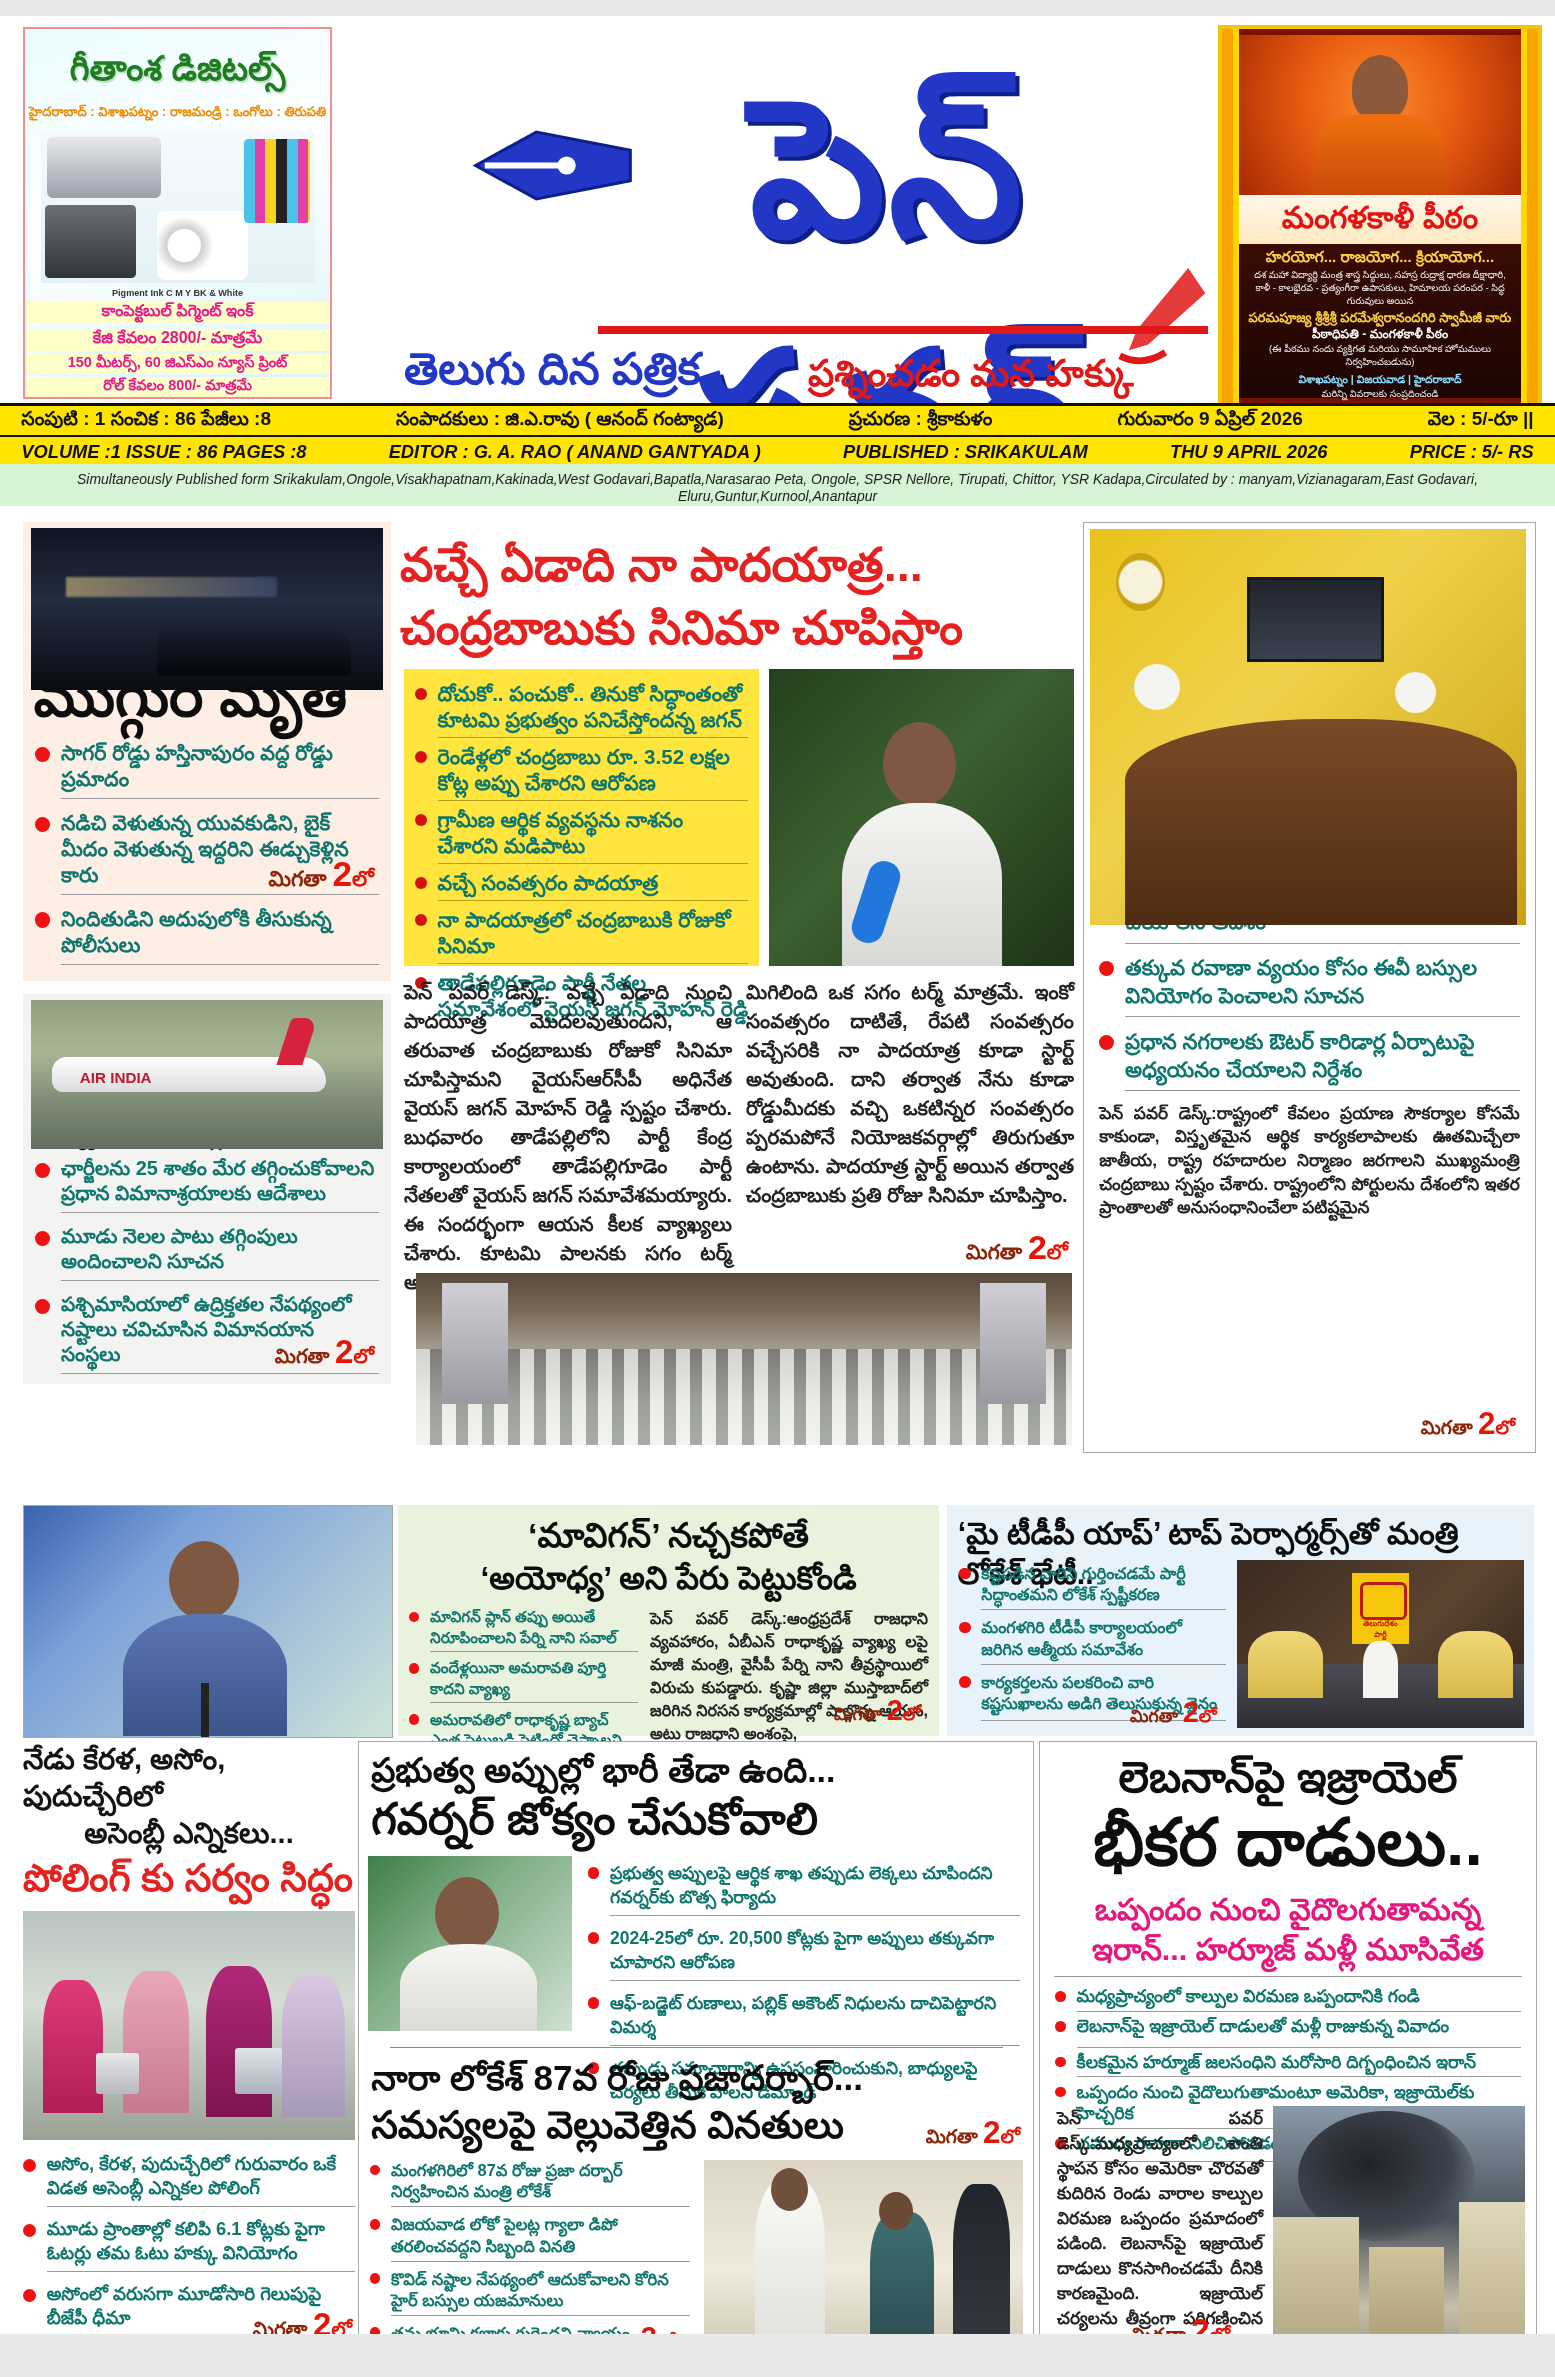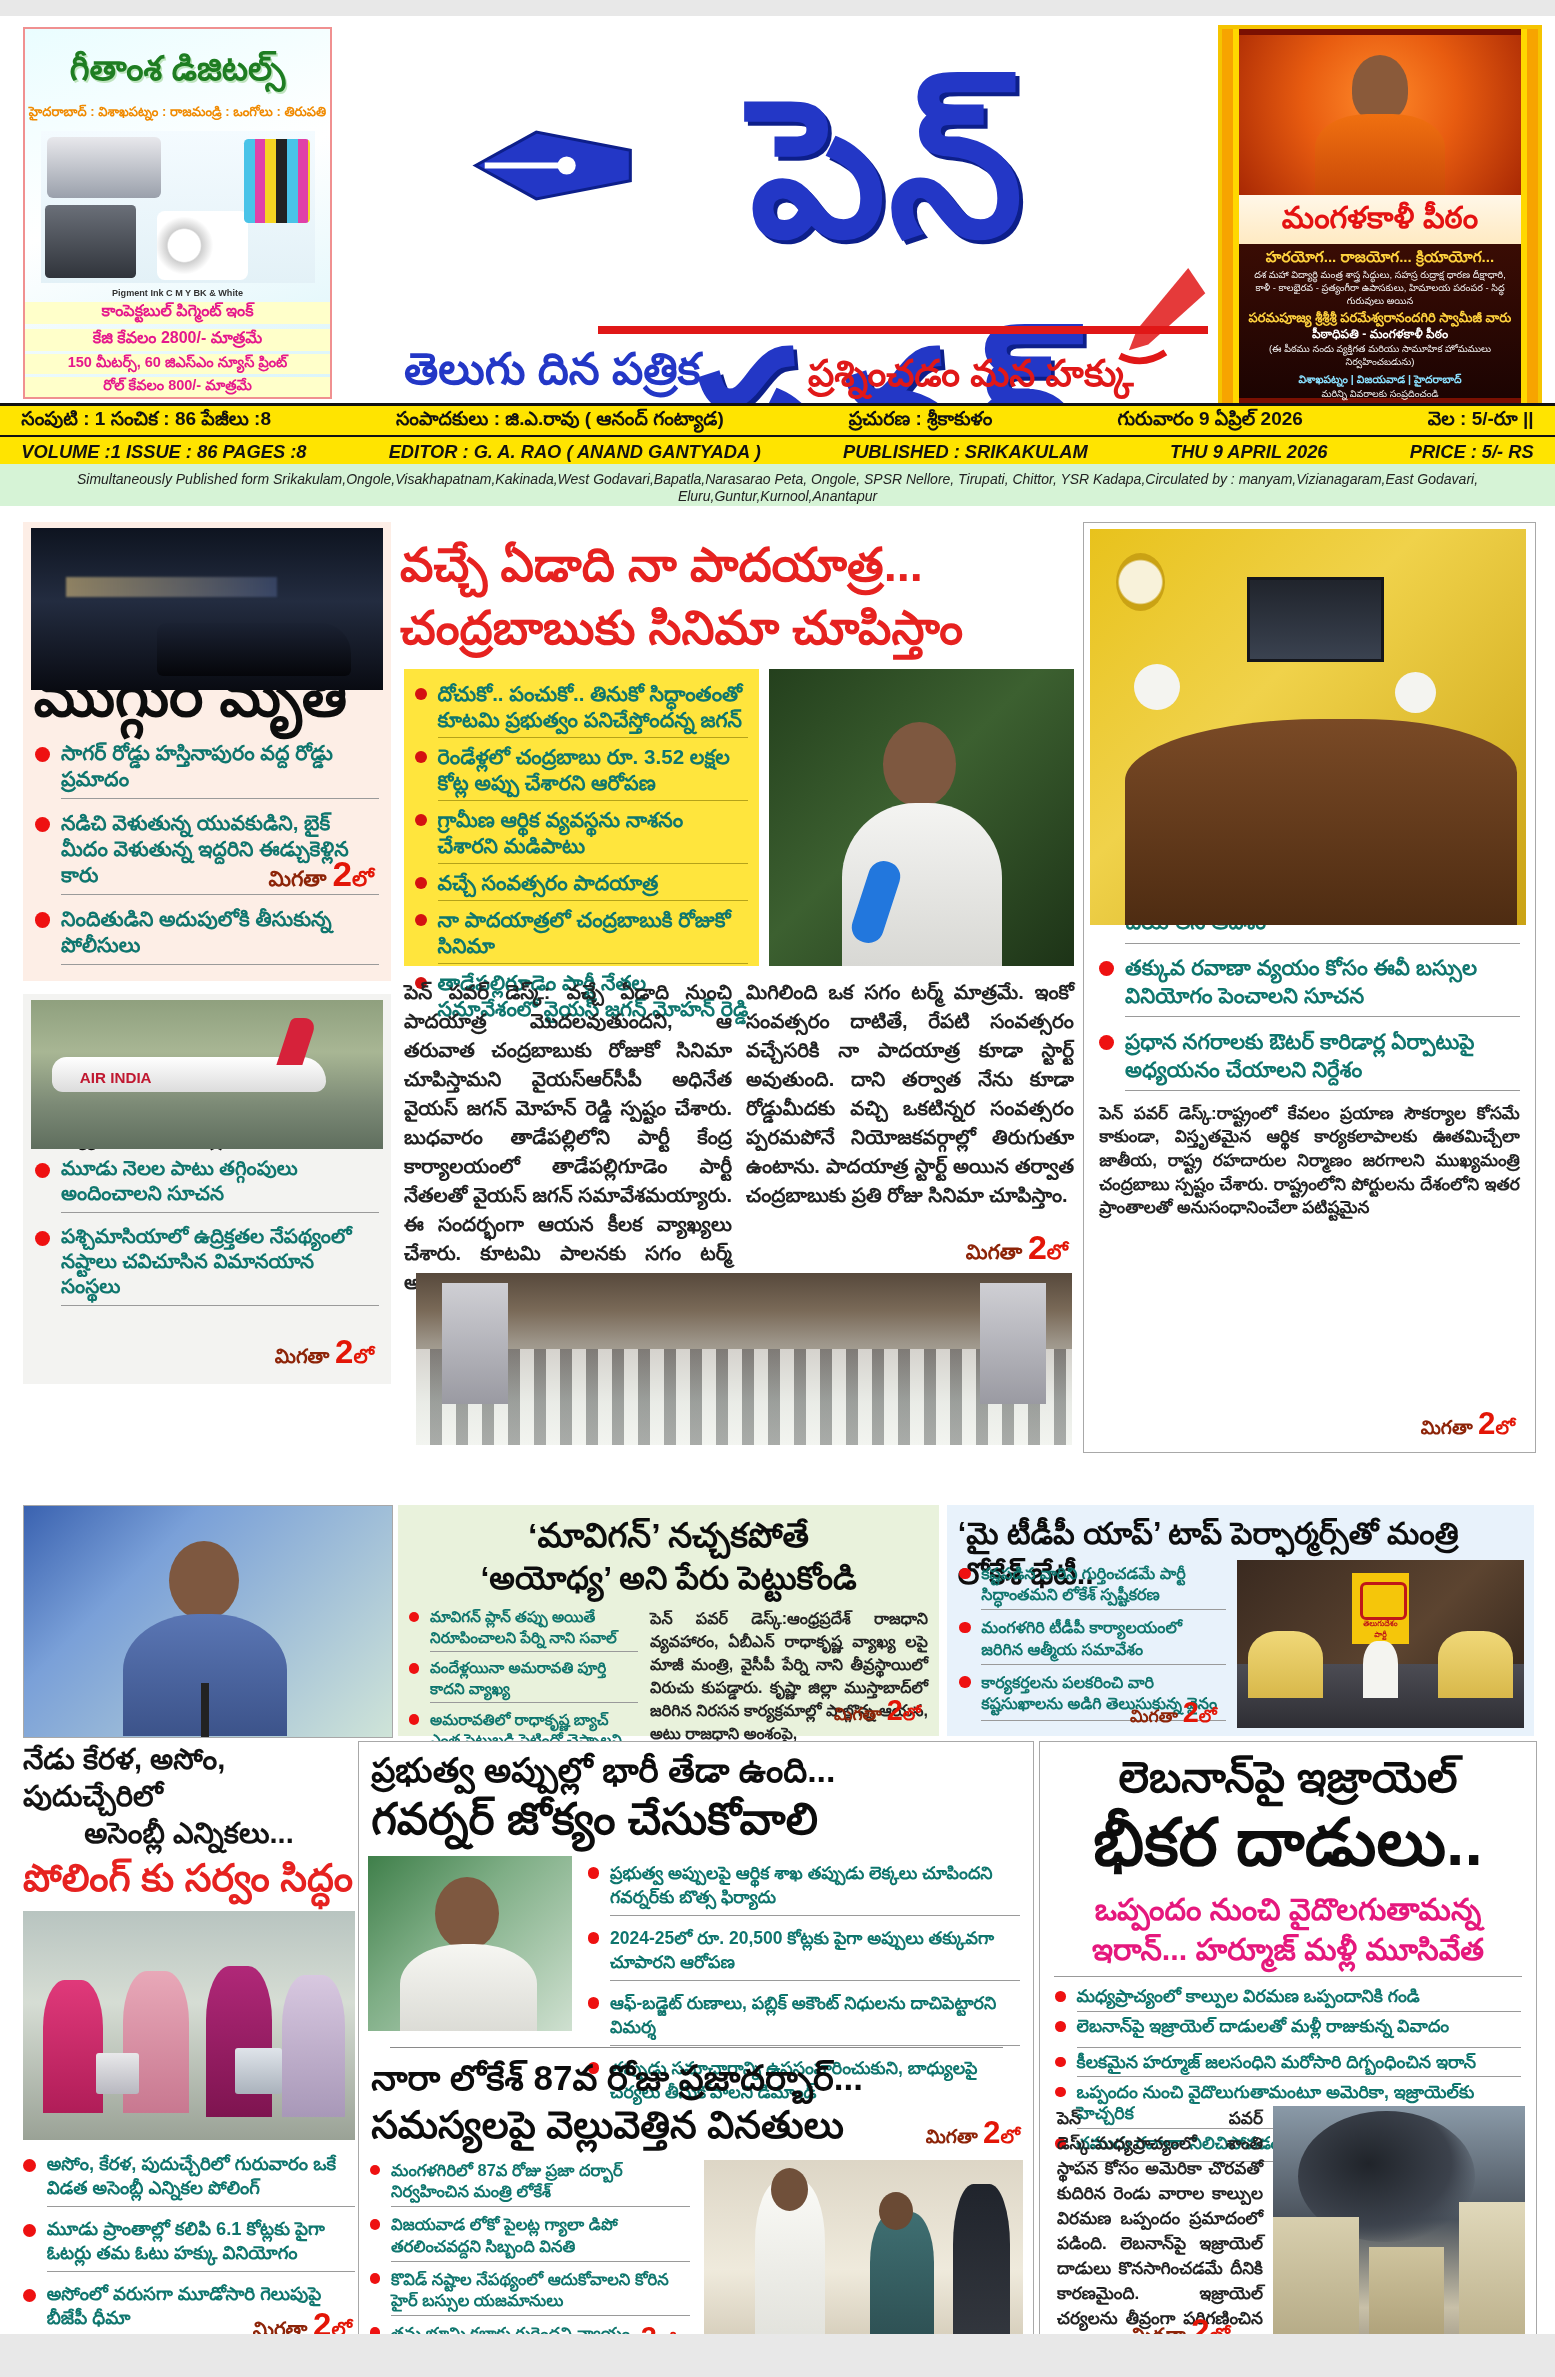--- a/index.html
+++ b/index.html
@@ -176,20 +176,24 @@
     <div class="ph" style="left:7.6px;top:6.1px;width:352px;height:149px;background:linear-gradient(180deg,#8fa07e 0%,#a8b694 35%,#7c8a76 70%,#5f6e5e 100%);">
       <div style="position:absolute;left:6%;top:38%;width:78%;height:35px;background:linear-gradient(180deg,#ffffff,#dcdcdc);border-radius:18.3px 30.5px 13.7px 13.7px;"></div>
       <div style="position:absolute;left:72%;top:12%;width:26px;height:47px;background:#d6223a;border-radius:4.6px 13.7px 0 0;transform:skewX(-18deg);"></div>
       <div style="position:absolute;left:14%;top:46%;font-size:15.2px;font-weight:800;color:#c01830;">AIR INDIA</div>
     </div>
     <div class="bighead" style="margin:10.7px 10.7px 0;font-size:38px;line-height:47px;">విమానాల ల్యాండింగ్, పార్కింగ్</div>
     <div class="bighead" style="margin:0 10.7px 0;font-size:38px;line-height:47px;">ఛార్జీలను తగ్గించుకోండి</div>
     <div style="margin:10.7px 12.2px 0;font-size:20px;line-height:25px;">
       <div class="bullet">
           <span class="dot"></span>
+          <span class="btxt">ఛార్జీలను 25 శాతం మేర తగ్గించుకోవాలని ప్రధాన విమానాశ్రయాలకు ఆదేశాలు</span>
+        </div>
+      <div class="bullet">
+          <span class="dot"></span>
           <span class="btxt">మూడు నెలల పాటు తగ్గింపులు అందించాలని సూచన</span>
         </div>
       <div class="bullet">
           <span class="dot"></span>
           <span class="btxt">పశ్చిమాసియాలో ఉద్రిక్తతల నేపథ్యంలో నష్టాలు చవిచూసిన విమానయాన సంస్థలు</span>
         </div>
     </div>
     <div class="more" style="position:absolute;right:17px;bottom:10.7px;font-size:20px;"><span class="m1">మిగతా</span> <span class="m2">2</span><span class="m3">లో</span></div>
   </div>
 

